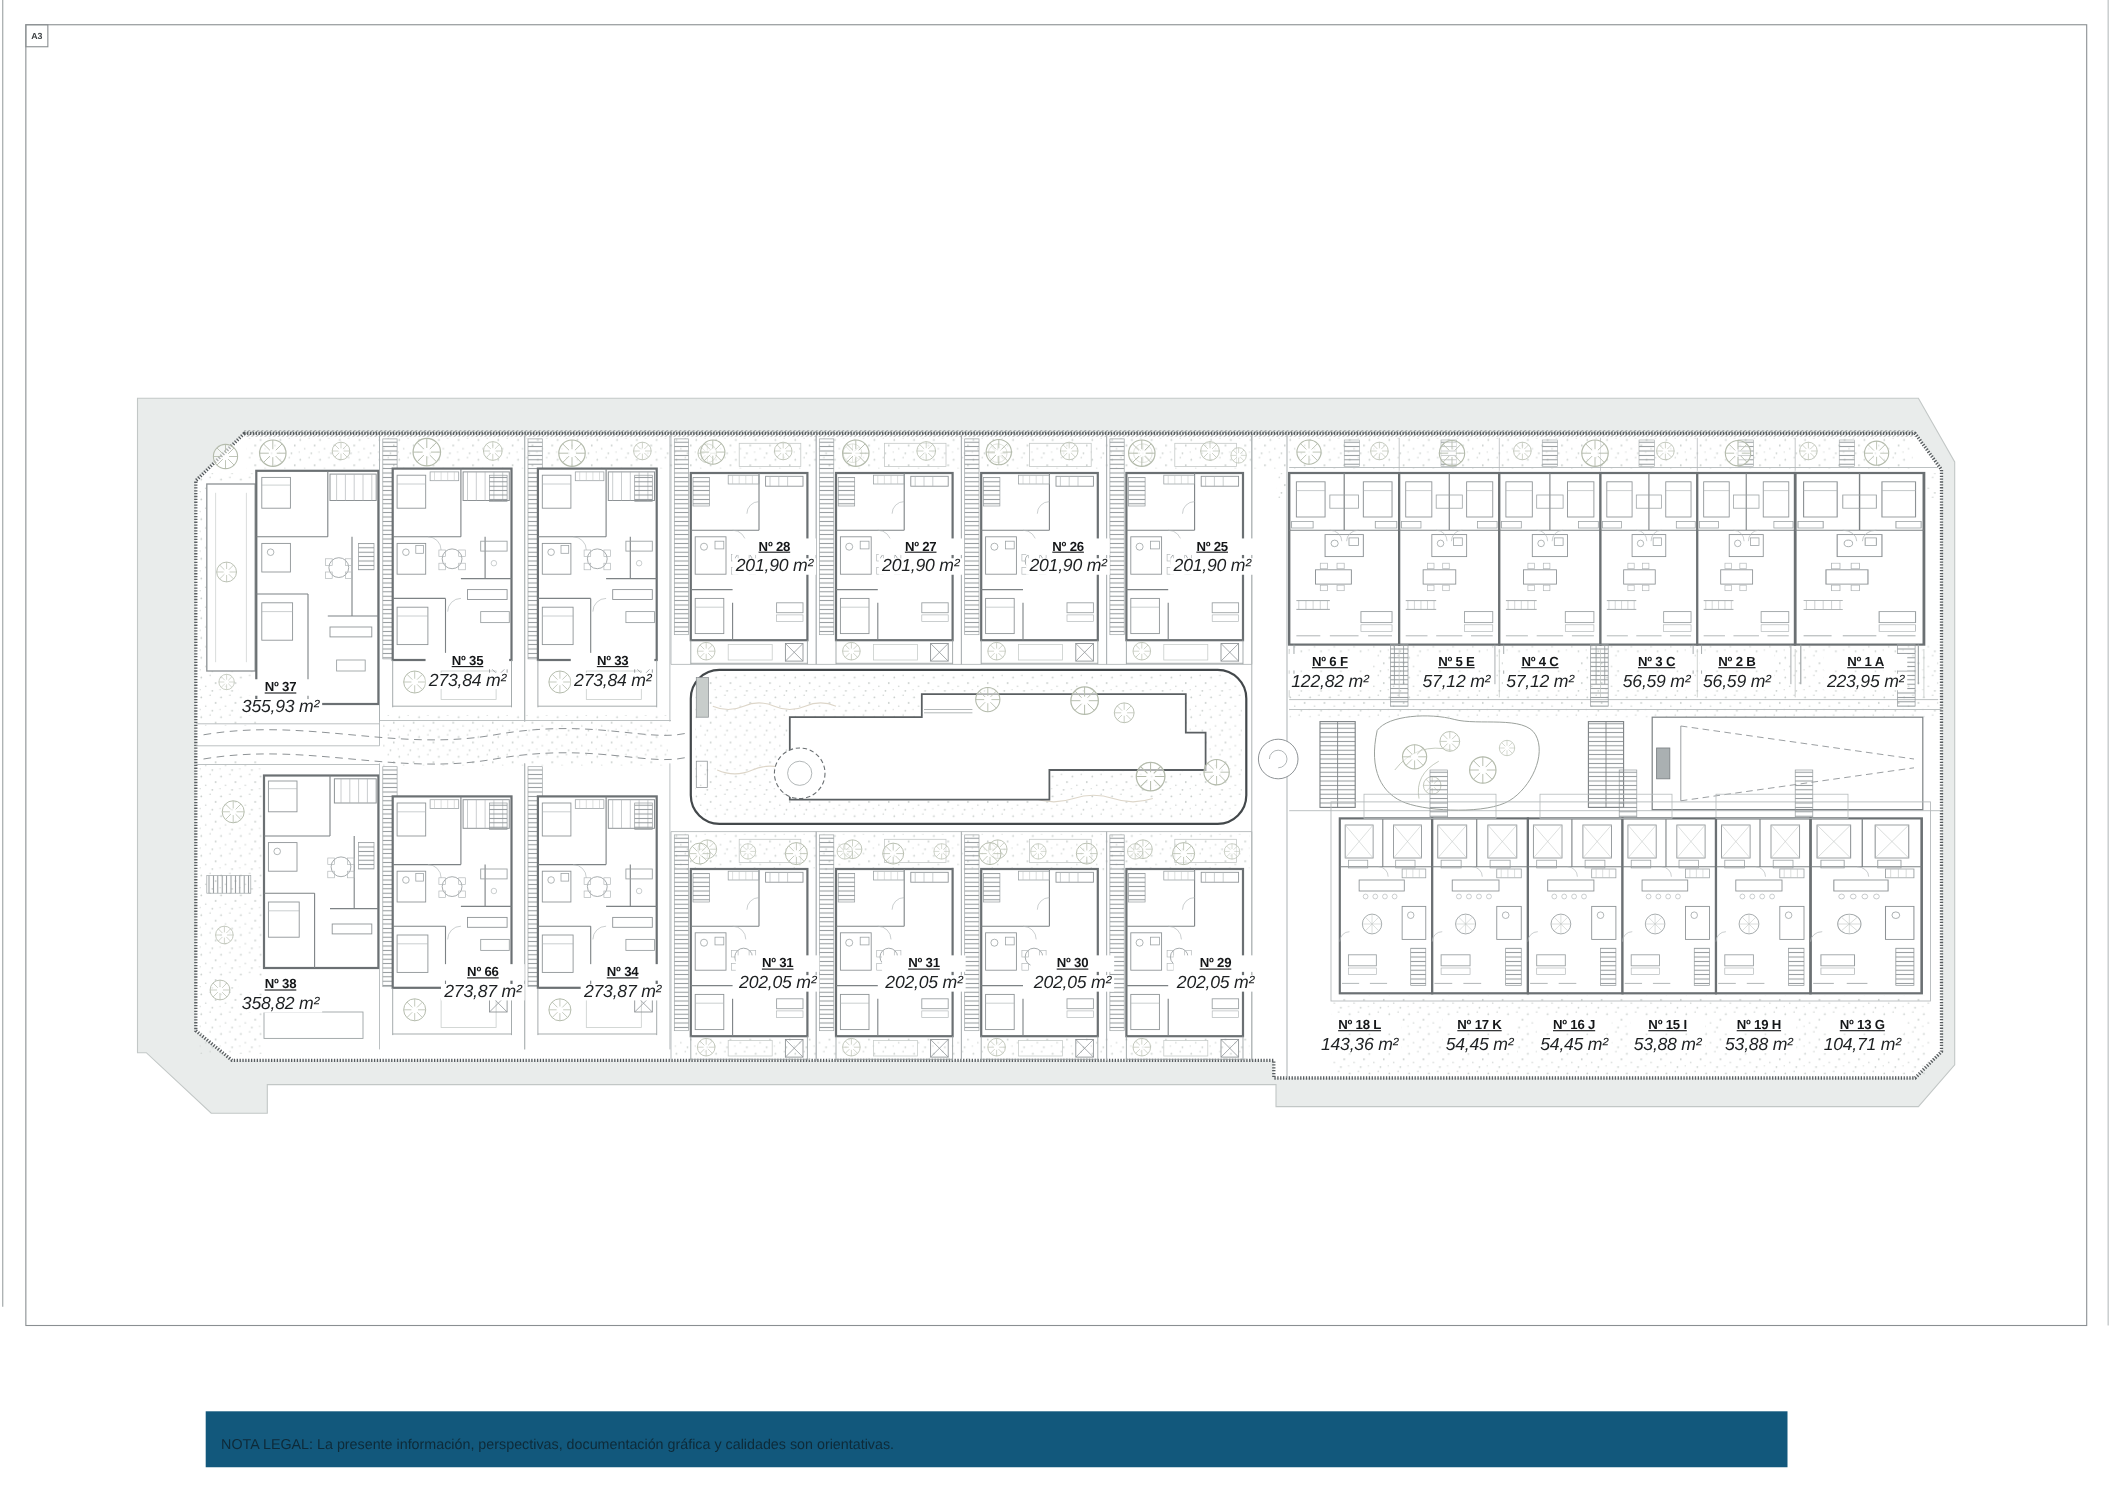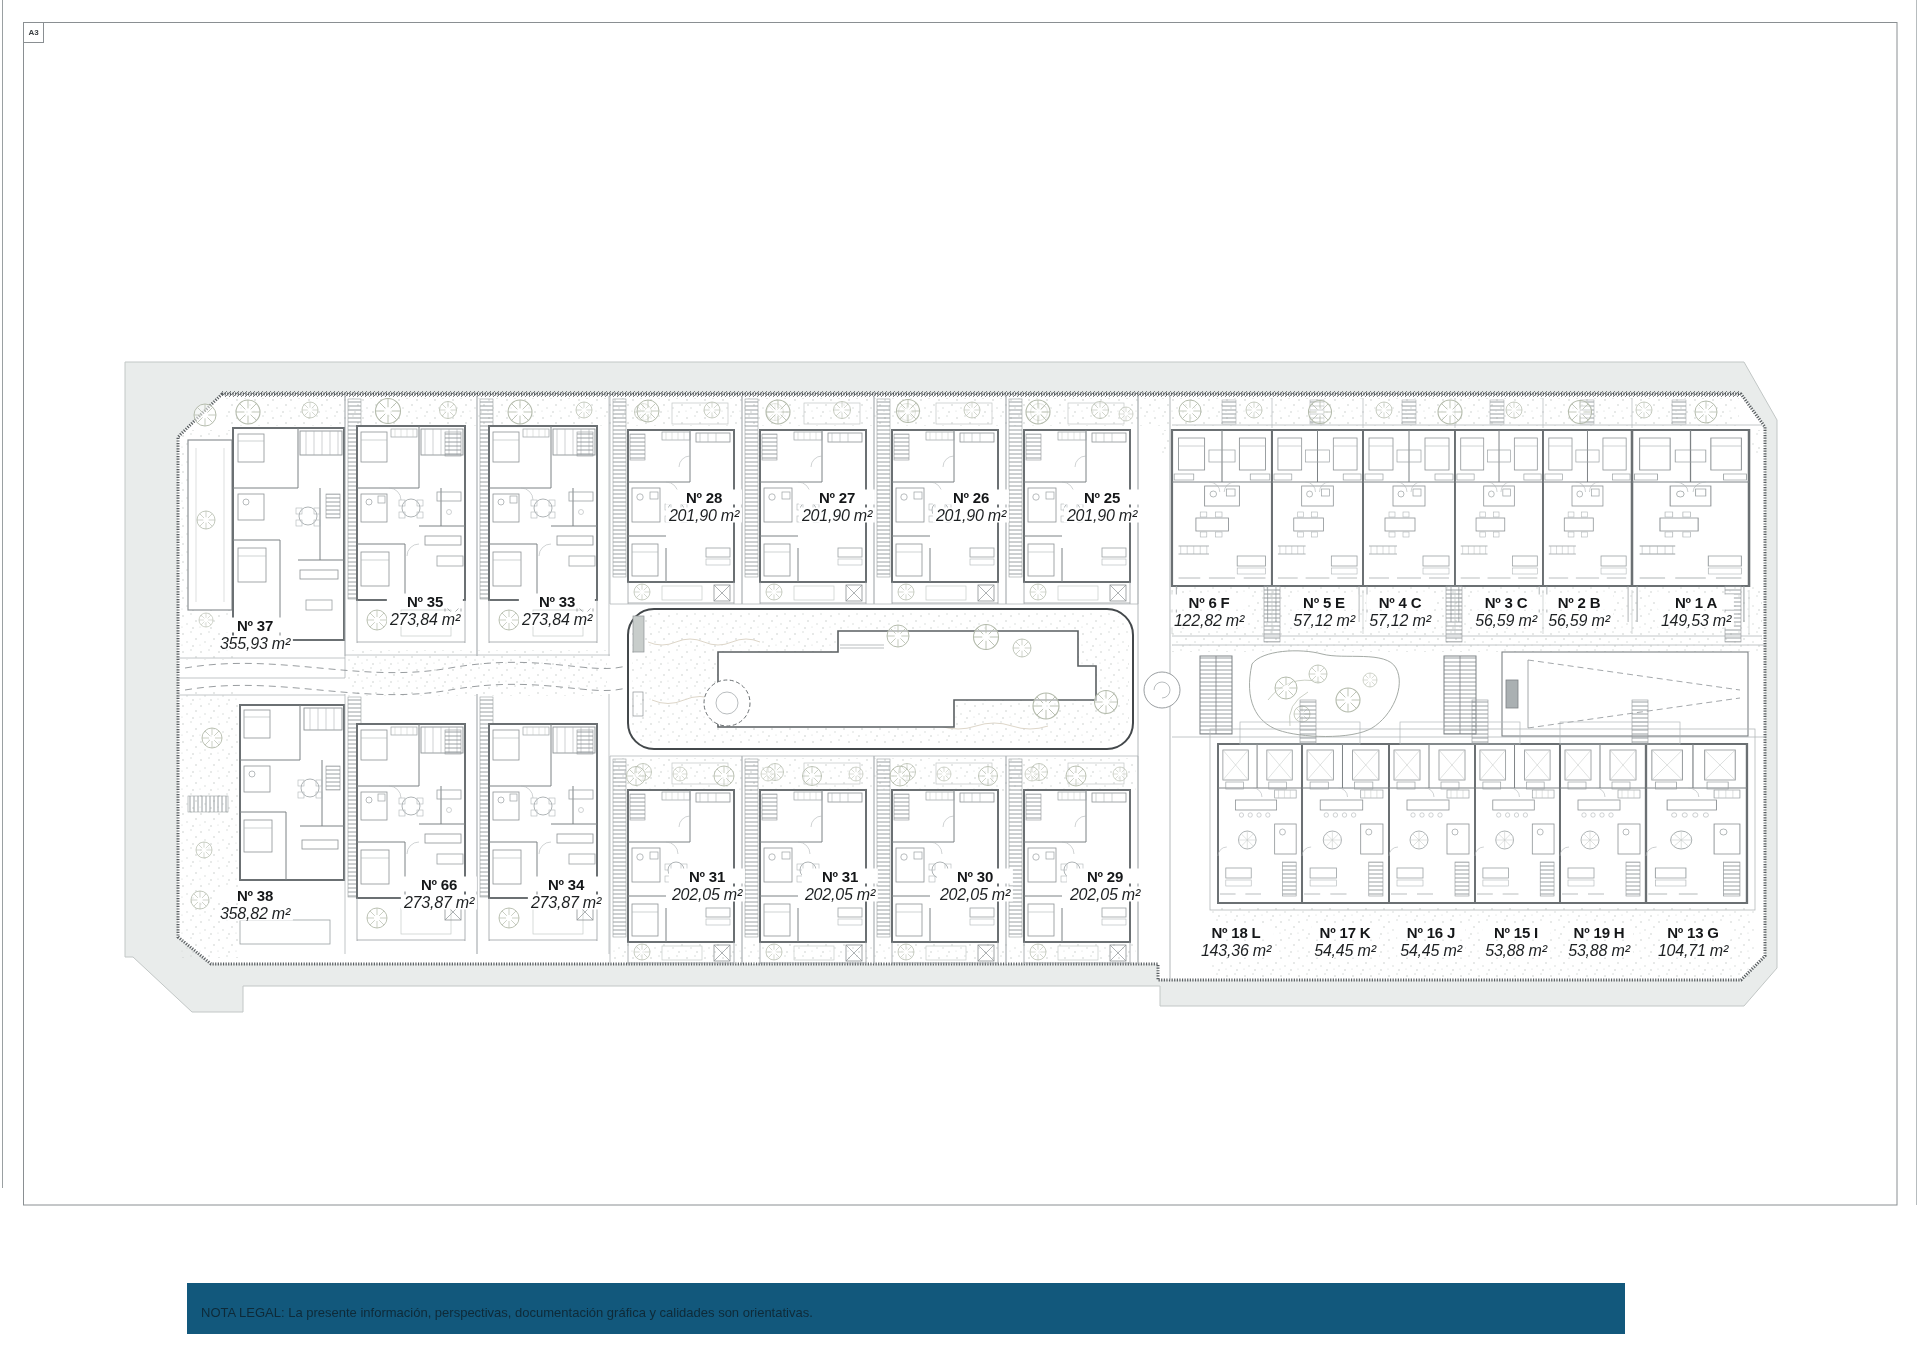--- a/index.html
+++ b/index.html
@@ -2,21 +2,21 @@
 <html><head>
 <meta charset="utf-8">
 <style>
   html,body{margin:0;padding:0;background:#ffffff;}
   .sheet{position:relative;width:1920px;height:1334px;background:#ffffff;overflow:hidden;
          font-family:"Liberation Sans", sans-serif;}
   svg{position:absolute;left:0;top:0;}
   .a3-box{position:absolute;left:23px;top:22px;width:19px;height:19px;border:1px solid #8a8f92;
           display:flex;align-items:center;justify-content:center;font-size:8px;color:#3c4043;font-weight:bold;}
   .unit-label{position:absolute;transform:translate(-50%,-50%);text-align:center;white-space:nowrap;line-height:15px;}
-  .unit-label .uname{display:block;font-weight:bold;font-size:15px;color:#141618;
+  .unit-label .uname{display:block;font-weight:bold;text-decoration:underline;font-size:12px;color:#141618;
                      background:#ffffff;padding:0 3px;letter-spacing:-0.2px;}
   .unit-label .uarea{display:block;font-style:italic;font-size:16px;color:#1d2022;margin-top:3px;
                      background:#ffffff;padding:0 3px;letter-spacing:-0.2px;}
   .legal-bar{position:absolute;left:187px;top:1283px;width:1438px;height:80px;background:#12587c;
              color:#0e2a38;font-size:13px;line-height:17px;padding:21px 0 0 14px;box-sizing:border-box;}
   .legal-underline{position:absolute;left:186px;top:1334px;width:1439px;height:0;border-top:1px solid #70767a;}
 </style>
 </head>
 <body>
 
@@ -491,21 +491,21 @@
       <div class="unit-label" style="left: 1506px; top: 611px;">
         <span class="uname">Nº 3 C</span>
         <span class="uarea">56,59 m²</span>
       </div>
       <div class="unit-label" style="left: 1579px; top: 611px;">
         <span class="uname">Nº 2 B</span>
         <span class="uarea">56,59 m²</span>
       </div>
       <div class="unit-label" style="left: 1696px; top: 611px;">
         <span class="uname">Nº 1 A</span>
-        <span class="uarea">149,53 m²</span>
+        <span class="uarea">223,95 m²</span>
       </div>
       <div class="unit-label" style="left: 255px; top: 904px;">
         <span class="uname">Nº 38</span>
         <span class="uarea">358,82 m²</span>
       </div>
       <div class="unit-label" style="left: 439px; top: 893px;">
         <span class="uname">Nº 66</span>
         <span class="uarea">273,87 m²</span>
       </div>
       <div class="unit-label" style="left: 566px; top: 893px;">

